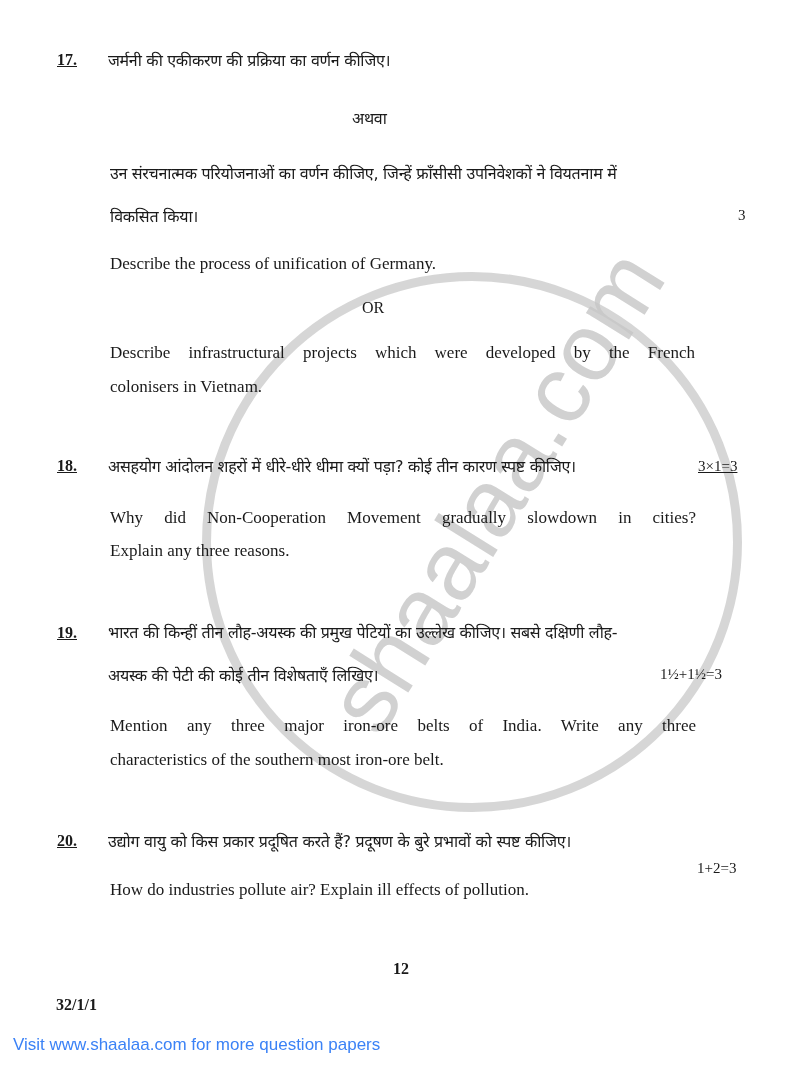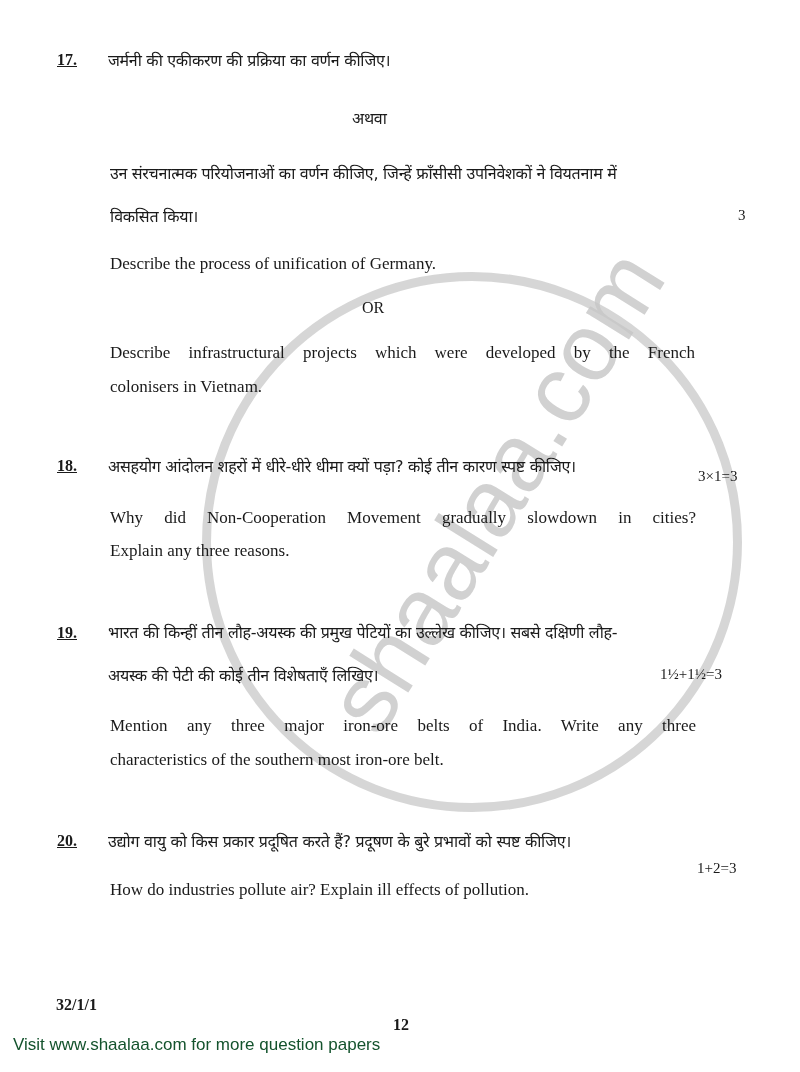--- a/index.html
+++ b/index.html
@@ -19,21 +19,21 @@
       border: 9px solid #c8c8c8; border-radius: 50%; box-sizing: border-box; opacity: 0.75;
     }
     .watermark-text {
       position: absolute; left: 248px; top: 480px; width: 440px; text-align: center;
       font-family: "Liberation Sans", "DejaVu Sans", sans-serif;
       font-size: 96px; color: #c6c6c6; opacity: 0.8;
       transform: rotate(-58deg); transform-origin: center center; letter-spacing: 0px;
     }
     .footer-code { font-size: 16px; font-weight: bold; }
     .visit {
-      font-family: "Liberation Sans", "DejaVu Sans", sans-serif; font-size: 17px; color: #14532d;
+      font-family: "Liberation Sans", "DejaVu Sans", sans-serif; font-size: 17px; color: #3b82f6;
     }
   </style>
 </head>
 <body>
 
 <div class="watermark-ring"></div>
 <div class="watermark-text">shaalaa.com</div>
 
 <div>
   <div class="abs qnum" style="left:57px; top:51px;">17.</div>
@@ -44,21 +44,21 @@
   <div class="abs marks" style="left:738px; top:207px;">3</div>
   <div class="abs en" style="left:110px; top:254px;">Describe the process of unification of Germany.</div>
   <div class="abs center" style="left:362px; top:299px; font-weight:normal;">OR</div>
   <div class="abs en just" style="left:110px; top:343px; width:585px;">Describe infrastructural projects which were developed by the French</div>
   <div class="abs en" style="left:110px; top:377px;">colonisers in Vietnam.</div>
 </div>
 
 <div>
   <div class="abs qnum" style="left:57px; top:457px;">18.</div>
   <div class="abs hi" style="left:108px; top:455px;">असहयोग आंदोलन शहरों में धीरे-धीरे धीमा क्यों पड़ा? कोई तीन कारण स्पष्ट कीजिए।</div>
-  <div class="abs marks" style="left:698px; top:468px;">3×1=3</div>
+  <div class="abs marks" style="left:698px; top:458px;text-decoration:underline;">3×1=3</div>
   <div class="abs en just" style="left:110px; top:508px; width:586px;">Why did Non-Cooperation Movement gradually slowdown in cities?</div>
   <div class="abs en" style="left:110px; top:541px;">Explain any three reasons.</div>
 </div>
 
 <div>
   <div class="abs qnum" style="left:57px; top:624px;">19.</div>
   <div class="abs hi" style="left:108px; top:621px;">भारत की किन्हीं तीन लौह-अयस्क की प्रमुख पेटियों का उल्लेख कीजिए। सबसे दक्षिणी लौह-</div>
   <div class="abs hi" style="left:108px; top:664px;">अयस्क की पेटी की कोई तीन विशेषताएँ लिखिए।</div>
   <div class="abs marks" style="left:660px; top:666px;">1½+1½=3</div>
   <div class="abs en just" style="left:110px; top:716px; width:586px;">Mention any three major iron-ore belts of India. Write any three</div>
@@ -66,14 +66,14 @@
 </div>
 
 <div>
   <div class="abs qnum" style="left:57px; top:832px;">20.</div>
   <div class="abs hi" style="left:108px; top:830px;">उद्योग वायु को किस प्रकार प्रदूषित करते हैं? प्रदूषण के बुरे प्रभावों को स्पष्ट कीजिए।</div>
   <div class="abs marks" style="left:697px; top:833px;margin-top:27px;">1+2=3</div>
   <div class="abs en" style="left:110px; top:880px;">How do industries pollute air? Explain ill effects of pollution.</div>
 </div>
 
 <div class="abs footer-code" style="left:56px; top:996px;">32/1/1</div>
-<div class="abs footer-code" style="left:393px; top:1016px;">12</div>
+<div class="abs footer-code" style="left:393px; top:960px;">12</div>
 <div class="abs visit" style="left:13px; top:1035px;">Visit www.shaalaa.com for more question papers</div>
 
 </body></html>

